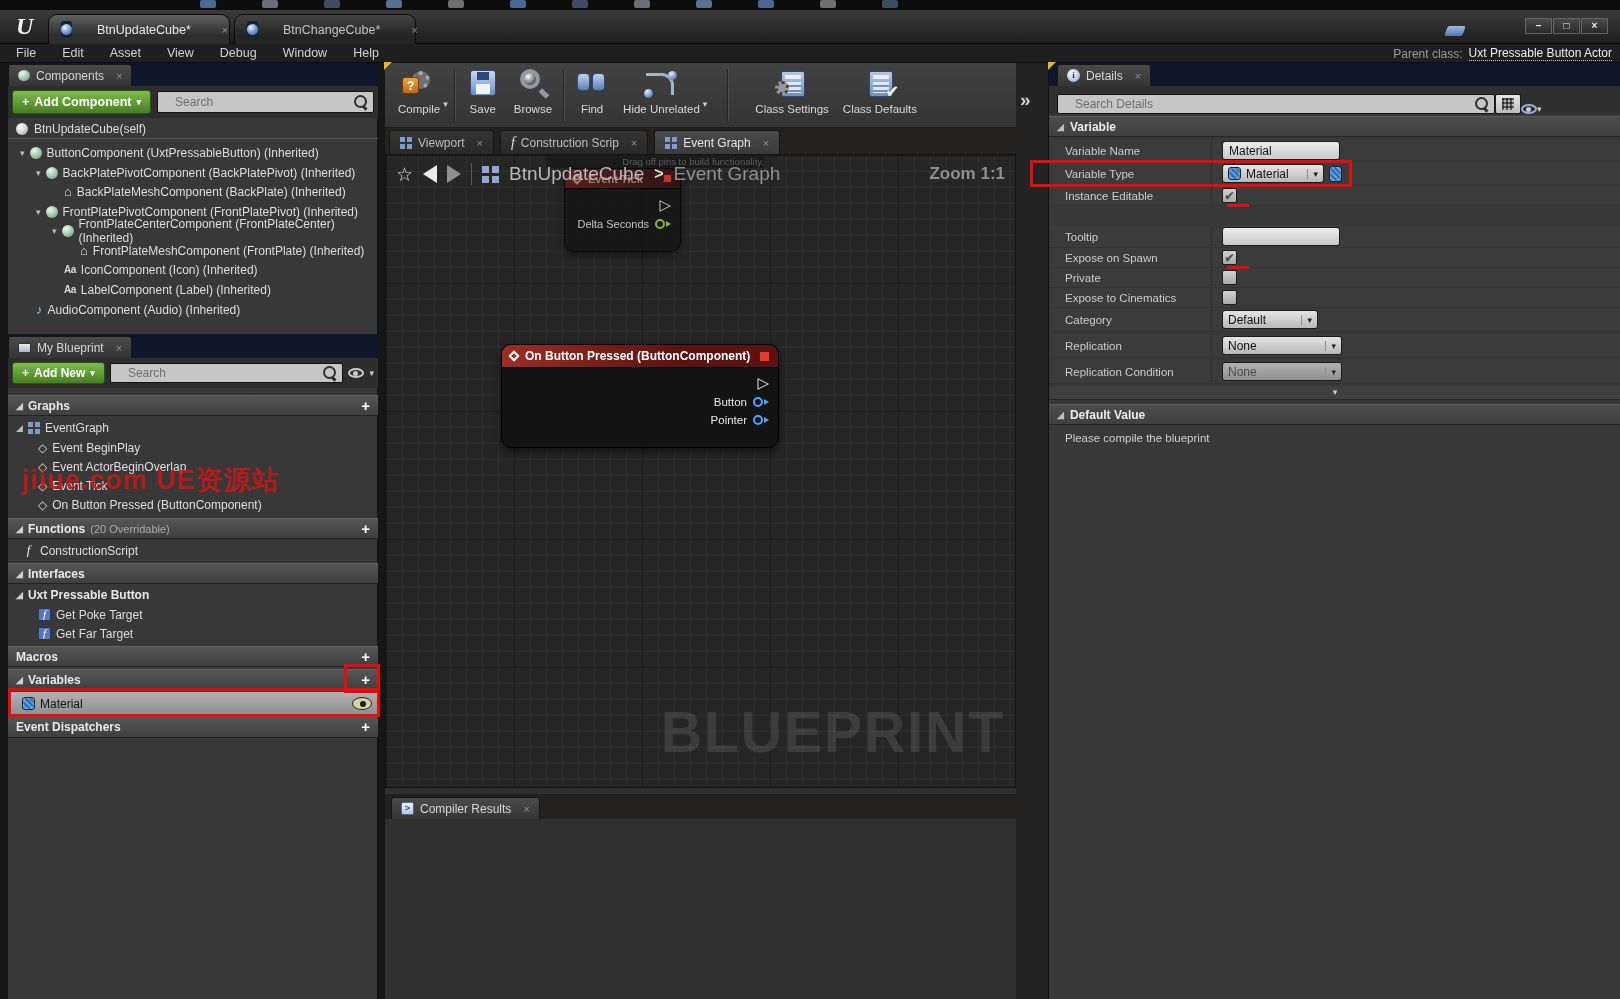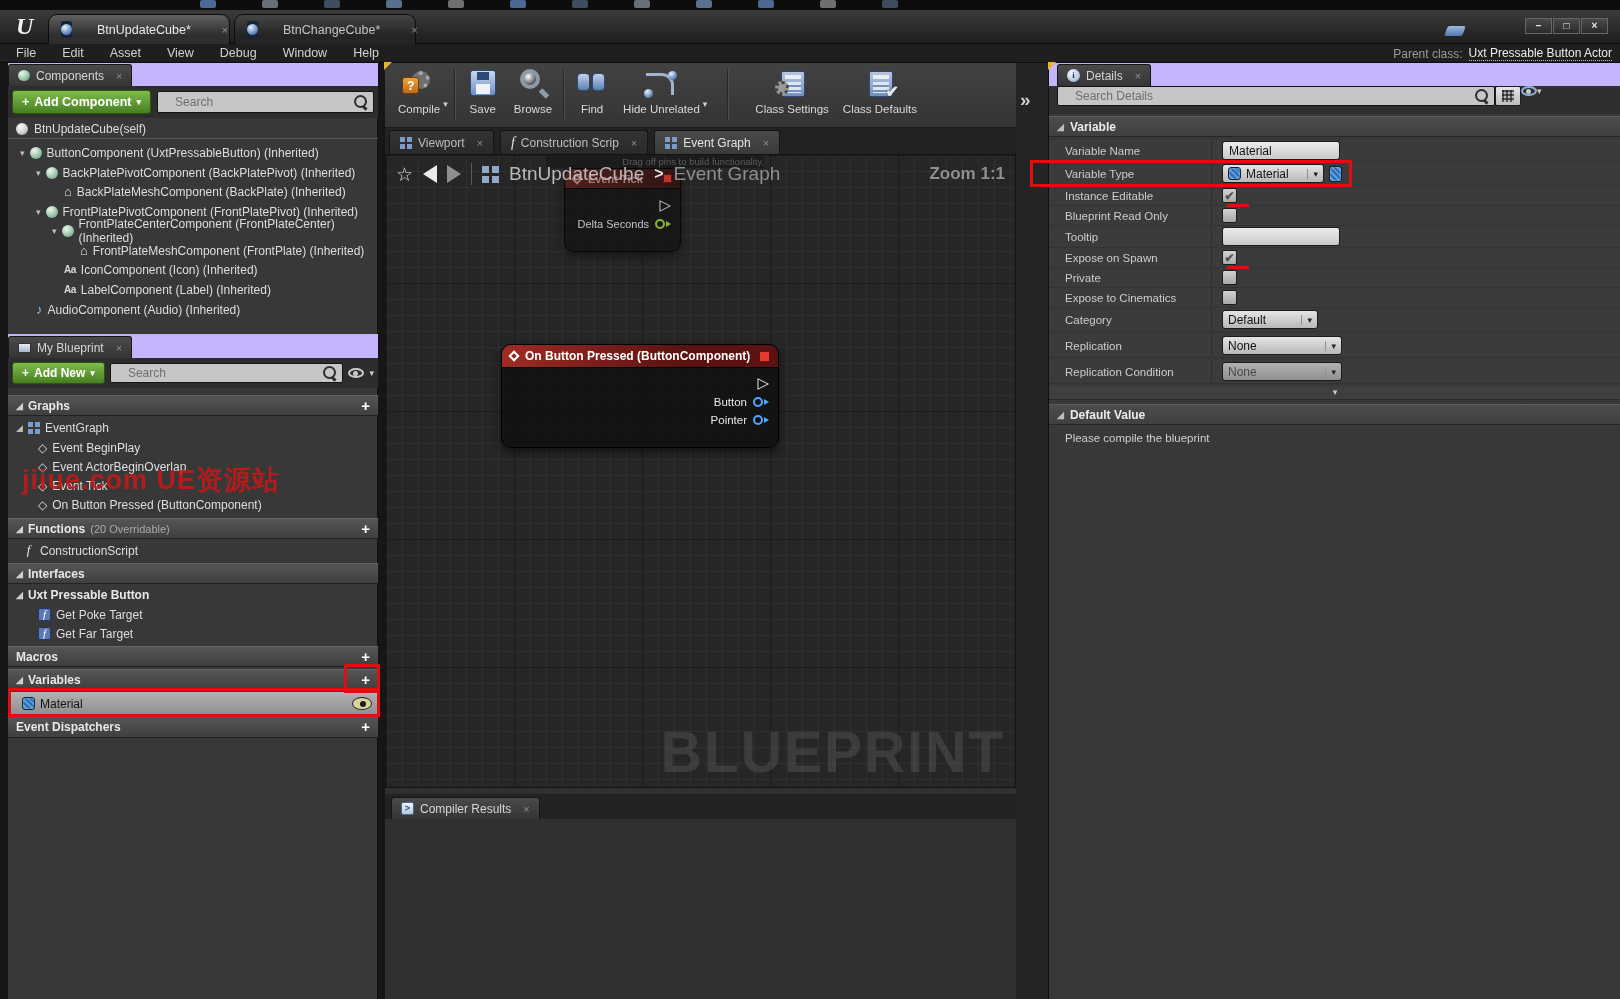--- a/index.html
+++ b/index.html
@@ -21,21 +21,21 @@
 .closex{color:#8e8e8e;font-size:11px;margin-left:6px}
 .winbtn{position:absolute;top:8px;width:27px;height:16px;background:linear-gradient(#4a4a4a,#2a2a2a);border:1px solid #666;color:#eee;text-align:center;line-height:14px;font-size:10px;font-weight:bold}
 #tutcap{position:absolute;left:1446px;top:16px;width:18px;height:10px;background:linear-gradient(#9db9e0,#5577aa);transform:skewX(-20deg);border-radius:2px}
 
 #menubar{position:absolute;left:0;top:44px;width:1620px;height:19px;background:#1f1f1f;display:flex;align-items:center;gap:26px;padding-left:16px;border-bottom:1px solid #0c0c0c}
 #menubar .mi{color:#d2d2d2;font-size:12.5px}
 #parentclass{position:absolute;right:8px;top:0;height:19px;display:flex;align-items:center;gap:6px}
 #parentclass .pcl{color:#9a9a9a}
 #parentclass .pcv{color:#ececec;border-bottom:1px dotted #bbb}
 
-.tabstrip{position:absolute;background:#c4b5fd;display:flex;align-items:flex-end}
+.tabstrip{position:absolute;background:#0f172a;display:flex;align-items:flex-end}
 .ptab{height:22px;background:linear-gradient(#4a4a4a,#353535);border:1px solid #161616;border-bottom:none;border-radius:3px 3px 0 0;display:flex;align-items:center;gap:6px;padding:0 9px;color:#d6d6d6;position:relative;font-size:12px}
 .corner{position:absolute;left:-1px;top:-1px;width:0;height:0;border-top:8px solid #e8b42a;border-right:8px solid transparent}
 .searchwrap{position:absolute;background:#c6c6c6;border:1px solid #141414;border-radius:2px;display:flex;align-items:center}
 .searchwrap input{flex:1;background:transparent;border:none;outline:none;font-family:"Liberation Sans",sans-serif;font-size:12px;color:#333;padding:0 17px;height:100%}
 .searchwrap input::placeholder{color:#6f6f6f}
 .mag{position:relative;width:16px;height:16px;flex:0 0 16px;margin-right:4px}
 .mag::before{content:"";position:absolute;left:1px;top:1px;width:9px;height:9px;border:2px solid #2e2e2e;border-radius:50%}
 .mag::after{content:"";position:absolute;left:11px;top:11px;width:5px;height:2.5px;background:#2e2e2e;transform:rotate(45deg);transform-origin:0 0}
 .greenbtn{background:linear-gradient(#7fbb4d,#477f21);border:1px solid #2b5511;border-radius:3px;color:#fff;font-weight:bold;font-size:12.5px;display:flex;align-items:center;gap:5px;padding:0 9px}
 .greenbtn .gplus{font-weight:bold}
@@ -125,32 +125,32 @@
 .ndiamond{width:8px;height:8px;border:2px solid #fff;transform:rotate(45deg);flex:0 0 8px}
 .delpin{width:11px;height:11px;background:#e23b30;border:1px solid #6e0d0d;margin-left:auto}
 .pinrow{display:flex;justify-content:flex-end;align-items:center;gap:6px;padding:3px 9px;color:#e6e6e6;font-size:11.5px}
 .execpin{color:#f0f0f0;font-size:15px;line-height:14px}
 .cpin{display:flex;align-items:center}
 .cpin i{width:10px;height:10px;border:2px solid var(--pc);border-radius:50%}
 .cpin b{width:0;height:0;border-left:5px solid var(--pc);border-top:3px solid transparent;border-bottom:3px solid transparent;margin-left:1px}
 #node-tick{opacity:.8}
 #node-tick .ntitle{background:linear-gradient(100deg,rgba(150,40,32,.55),rgba(70,15,12,.55));color:#c98c84}
 #node-tick .ndiamond{border-color:#c98c84}
-#bp-watermark{position:absolute;right:10px;bottom:2px;font-size:57px;font-weight:bold;color:rgba(255,255,255,.10);letter-spacing:2px}
+#bp-watermark{position:absolute;right:10px;bottom:22px;font-size:57px;font-weight:bold;color:rgba(255,255,255,.10);letter-spacing:2px}
 
 #c-compstrip{position:absolute;left:0;top:731px;width:631px;height:25px;background:#232221;display:flex;align-items:flex-end;padding-left:6px}
 .consoleicon{width:13px;height:13px;background:linear-gradient(#eef2f8,#b9c8dd);border:1px solid #4a6b99;color:#2a4a8a;font-weight:bold;font-size:9px;text-align:center;line-height:11px;border-radius:2px}
 #c-compbody{position:absolute;left:0;top:756px;width:631px;height:180px;background:#303030}
 #c-compinner{position:absolute;left:8px;top:3px;width:616px;height:110px;background:#1d1d1d;border:1px solid #151515}
 #clearbtn{position:absolute;right:16px;top:122px;color:#9a9a9a;font-size:12px}
 
 #rightpanel{position:absolute;left:1048px;top:63px;width:572px;height:936px;background:#383838;border-left:1px solid #101010}
 #det-strip{left:0;top:0;width:572px;height:23px}
 .infoicon{width:13px;height:13px;border-radius:50%;background:radial-gradient(circle at 35% 30%,#f2f7fc,#b9cde2 60%,#6f93b8);color:#20364e;font-size:9px;font-weight:bold;font-family:"Liberation Serif",serif;text-align:center;line-height:13px}
-#det-toolbar{position:absolute;left:0;top:23px;width:572px;height:28px;background:#2f2f2f;display:flex;align-items:flex-start;gap:0;padding:0 8px}
+#det-toolbar{position:absolute;left:0;top:23px;width:572px;height:28px;background:#2f2f2f;display:flex;align-items:flex-end;gap:0;padding:0 8px}
 .sqbtn{width:26px;height:20px;background:linear-gradient(#e6e6e6,#bdbdbd);border:1px solid #1c1c1c;border-radius:2px;display:flex;align-items:center;justify-content:center}
 .gridglyph{width:12px;height:12px;background:repeating-linear-gradient(#6a6a6a 0 2px,#d8d8d8 2px 4px),repeating-linear-gradient(90deg,#6a6a6a 0 2px,#d8d8d8 2px 4px);background-blend-mode:multiply}
 #det-body{position:absolute;left:0;top:51px;width:572px;height:885px}
 .dsec{position:absolute;left:0;width:572px;height:21px;background:linear-gradient(#4c4c4c,#404040);border-top:1px solid #5c5c5c;border-bottom:1px solid #262626;display:flex;align-items:center;gap:6px;padding:0 8px;font-weight:bold;color:#ececec}
 .drow{position:absolute;left:0;width:572px;display:flex;align-items:center;border-bottom:1px solid #333;background:#3b3b3b}
 .dlabel{width:162px;padding-left:16px;color:#cccccc;font-size:11.5px;flex:0 0 162px}
 .dctl{display:flex;align-items:center;gap:5px;border-left:1px solid #2e2e2e;padding-left:10px;align-self:stretch;flex:1}
 .tb{background:linear-gradient(#ececec,#c9c9c9);border:1px solid #1c1c1c;border-radius:3px;height:19px;color:#141414;font-size:12px;padding:0 6px;display:flex;align-items:center}
 .dd{background:linear-gradient(#e4e4e4,#b9b9b9);border:1px solid #1c1c1c;border-radius:3px;height:19px;color:#141414;font-size:12px;padding:0 5px;display:flex;align-items:center;gap:5px}
 .ddcaret{margin-left:auto;border-left:1px solid #8f8f8f;padding-left:5px;color:#222;font-size:9px}
@@ -587,26 +587,20 @@
           <span class="mat-icon" style="width:16px;height:16px"></span>
         </div>
       </div>
 
       <div class="drow" style="top:72px;height:20px">
         <div class="dlabel">Instance Editable</div>
         <div class="dctl">
             <span class="cb">✔</span>
           </div>
       </div>
-      <div class="drow" style="top:92px;height:20px">
-        <div class="dlabel">Blueprint Read Only</div>
-        <div class="dctl">
-            <span class="cb"></span>
-          </div>
-      </div>
       <div class="drow" style="top:112px;height:22px">
         <div class="dlabel">Tooltip</div>
         <div class="dctl">
             <span class="tb" style="width:118px"></span>
           </div>
       </div>
       <div class="drow" style="top:134px;height:20px">
         <div class="dlabel">Expose on Spawn</div>
         <div class="dctl">
             <span class="cb">✔</span>

